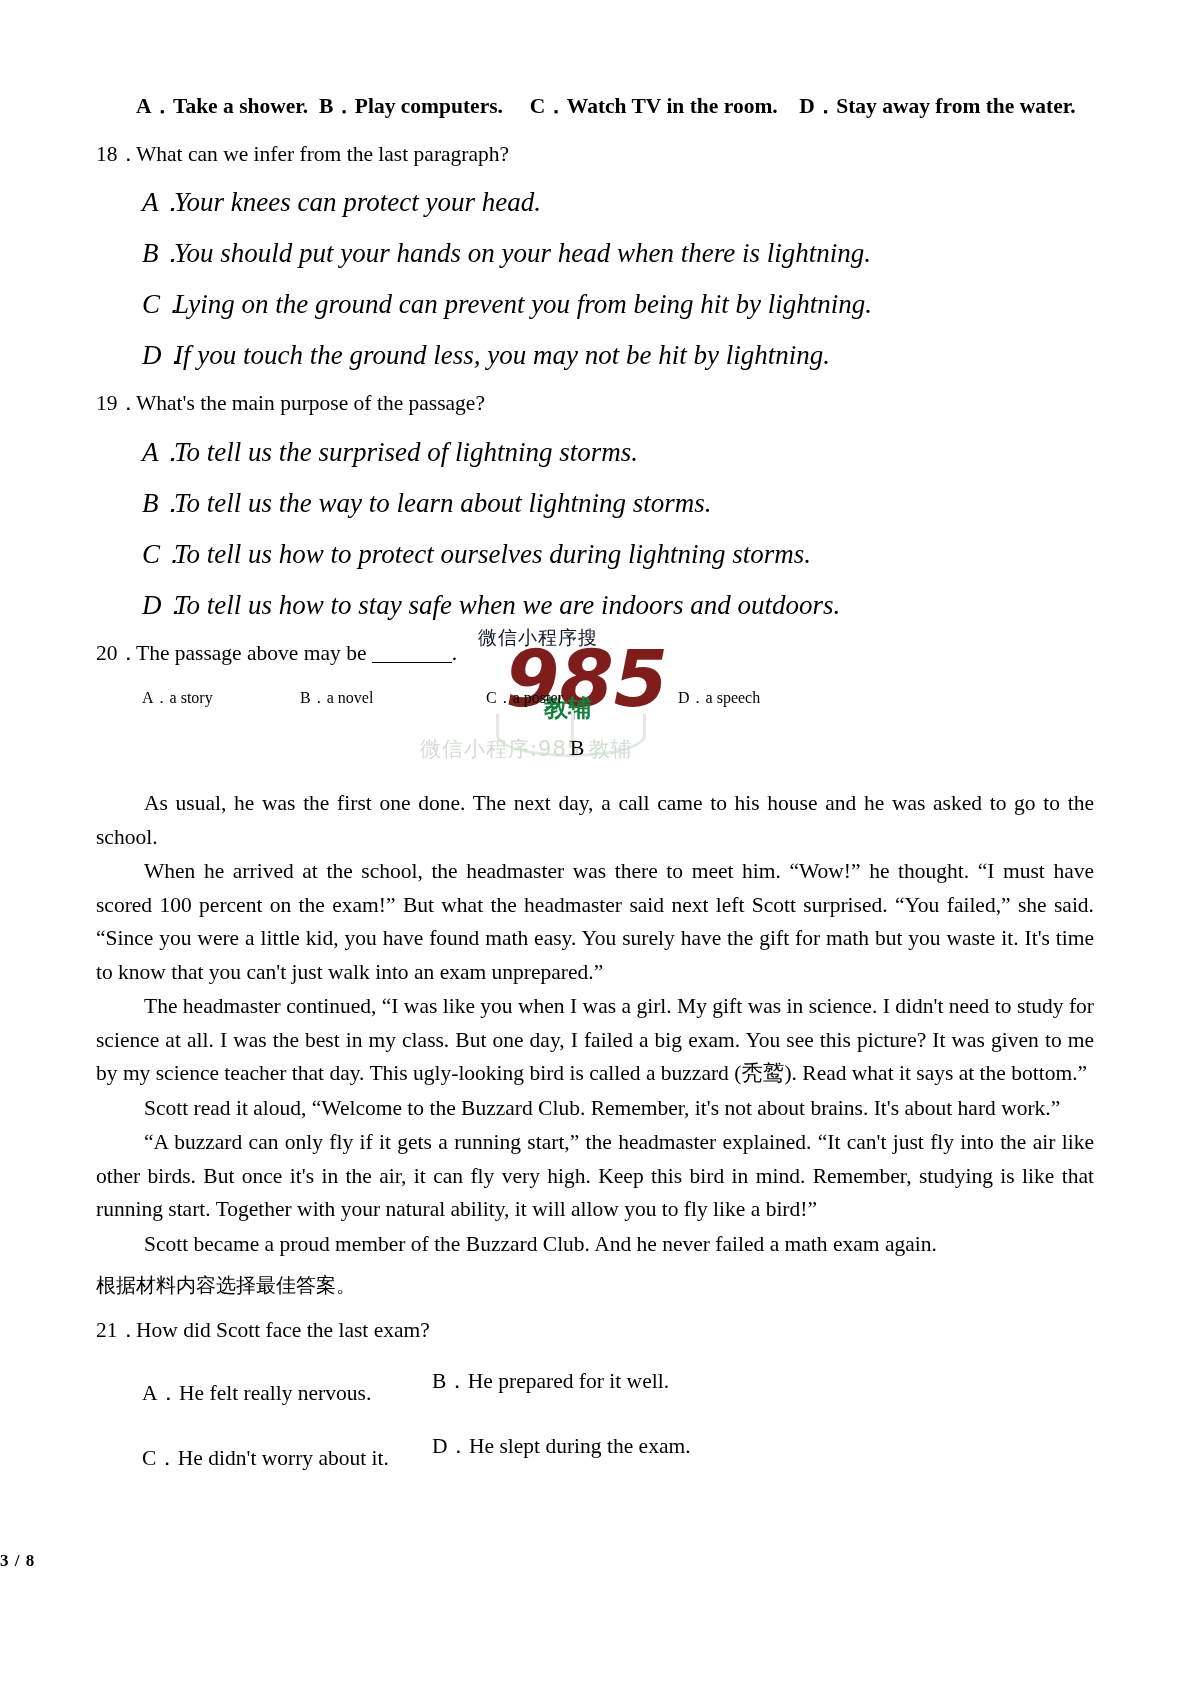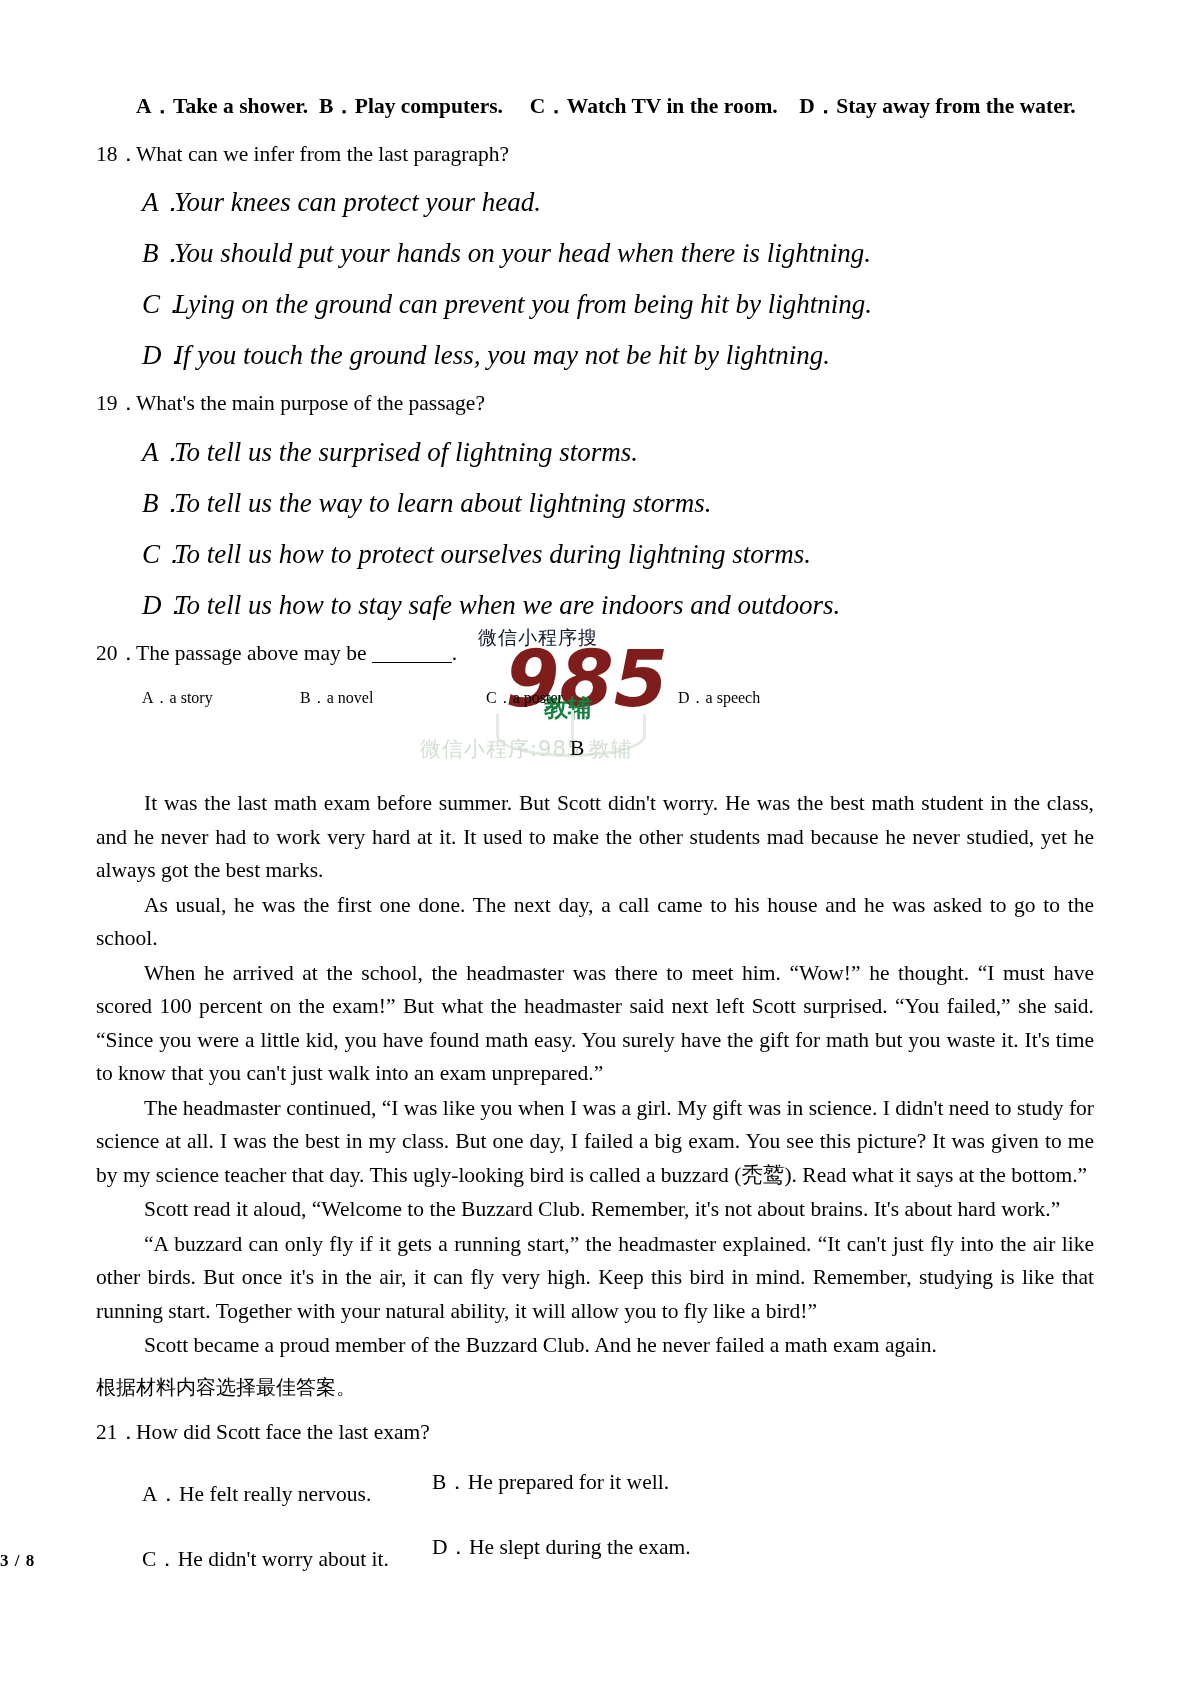--- a/index.html
+++ b/index.html
@@ -273,21 +273,20 @@
     </div>
     <div class="opt-grid4">
       <span class="g4a">A．a story</span>
       <span class="g4b">B．a novel</span>
       <span class="g4c">C．a poster</span>
       <span>D．a speech</span>
     </div>
 
     <div class="section-letter">B</div>
 
-    <div class="para">It was the last math exam before summer. But Scott didn't worry. He was the best math student in the class, and he never had to work very hard at it. It used to make the other students mad because he never studied, yet he always got the best marks.</div>
     <div class="para">As usual, he was the first one done. The next day, a call came to his house and he was asked to go to the school.</div>
     <div class="para">When he arrived at the school, the headmaster was there to meet him. “Wow!” he thought. “I must have scored 100 percent on the exam!” But what the headmaster said next left Scott surprised. “You failed,” she said. “Since you were a little kid, you have found math easy. You surely have the gift for math but you waste it. It's time to know that you can't just walk into an exam unprepared.”</div>
     <div class="para">The headmaster continued, “I was like you when I was a girl. My gift was in science. I didn't need to study for science at all. I was the best in my class. But one day, I failed a big exam. You see this picture? It was given to me by my science teacher that day. This ugly-looking bird is called a buzzard (秃鹫). Read what it says at the bottom.”</div>
     <div class="para">Scott read it aloud, “Welcome to the Buzzard Club. Remember, it's not about brains. It's about hard work.”</div>
     <div class="para">“A buzzard can only fly if it gets a running start,” the headmaster explained. “It can't just fly into the air like other birds. But once it's in the air, it can fly very high. Keep this bird in mind. Remember, studying is like that running start. Together with your natural ability, it will allow you to fly like a bird!”</div>
     <div class="para">Scott became a proud member of the Buzzard Club. And he never failed a math exam again.</div>
 
     <div class="cn-line">根据材料内容选择最佳答案。</div>
 
     <div class="q-line">

